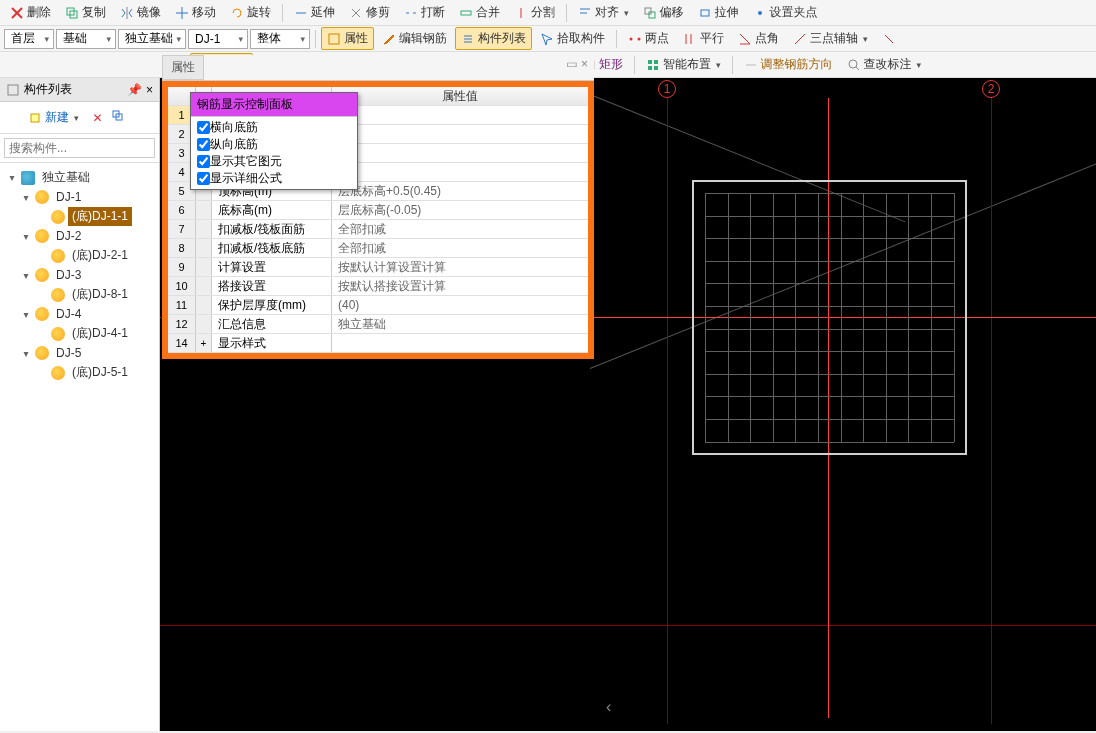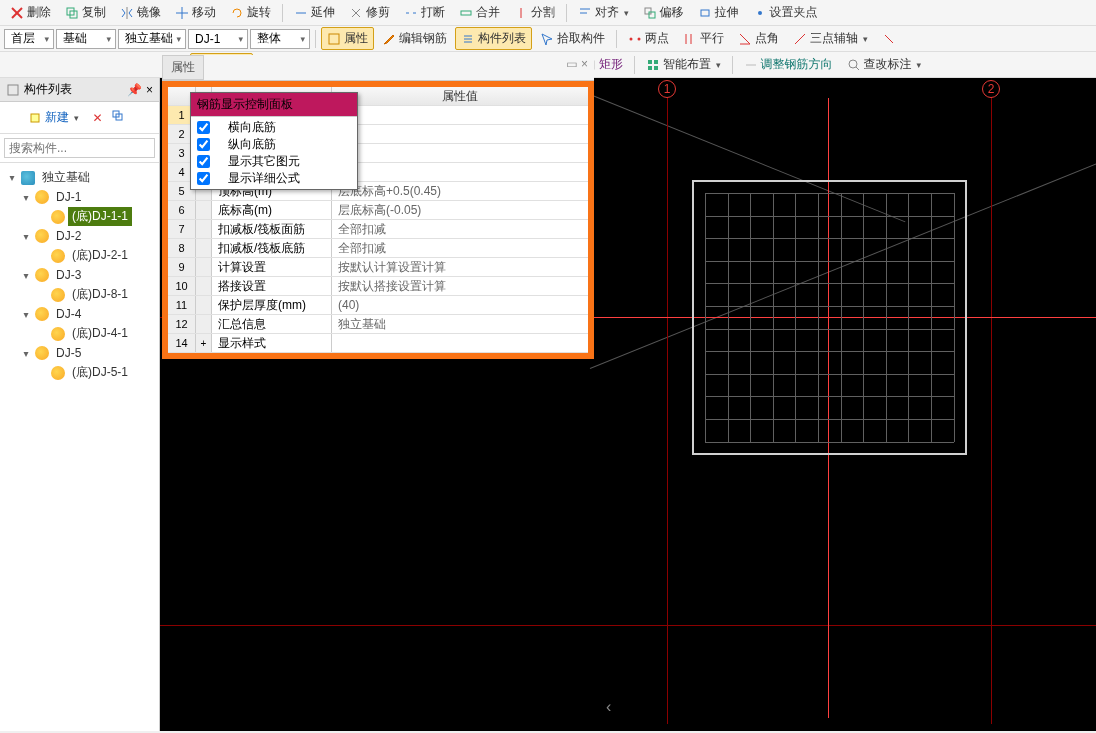--- a/index.html
+++ b/index.html
@@ -19,21 +19,21 @@
 .search-box { padding: 4px; border-bottom: 1px solid #ddd; }
 .search-input { width: 100%; border: 1px solid #ccc; padding: 2px 4px; color: #888; }
 
 .tree { padding: 4px; overflow: auto; flex: 1; }
 .tree-node { display: flex; align-items: center; padding: 1px 0; cursor: pointer; white-space: nowrap; }
 .tree-toggle { width: 12px; text-align: center; font-size: 10px; color: #666; }
 .tree-icon { width: 14px; height: 14px; margin: 0 3px; display: inline-block; }
 .tree-icon.folder { background: radial-gradient(circle at 40% 40%, #5bc0de, #2a8fbd); border-radius: 2px; }
 .tree-icon.item { background: radial-gradient(circle at 40% 40%, #ffd54f, #f9a825); border-radius: 50%; }
 .tree-label { color: #333; padding: 1px 4px; }
-.tree-label.selected { background: #4d7c0f; color: #fff; }
+.tree-label.selected { background: #a16207; color: #fff; }
 .indent-0 { padding-left: 2px; }
 .indent-1 { padding-left: 16px; }
 .indent-2 { padding-left: 32px; }
 
 .right-area { flex: 1; position: relative; background: #000; }
 
 .canvas { position: absolute; inset: 0; background: #000; }
 .axis-marker { position: absolute; width: 18px; height: 18px; border: 1px solid #e53935; border-radius: 50%; color: #e53935; display: flex; align-items: center; justify-content: center; font-size: 11px; background: #000; }
 .axis-line-v { position: absolute; width: 1px; background: #8b0000; }
 .axis-line-h { position: absolute; height: 1px; background: #8b0000; }
@@ -53,23 +53,23 @@
 .prop-grid { border: 6px solid #f97316; }
 .prop-row { display: flex; border-bottom: 1px solid #e0e0e0; height: 19px; }
 .prop-cell-num { width: 28px; text-align: center; background: #eee; border-right: 1px solid #ccc; font-size: 11px; display:flex; align-items:center; justify-content:center;}
 .prop-cell-num.active { background: #fde9af; }
 .prop-cell-expand { width: 16px; background: #eee; border-right: 1px solid #ccc; text-align: center; font-size: 10px; display:flex; align-items:center; justify-content:center;}
 .prop-cell-name { width: 120px; padding: 1px 6px; border-right: 1px solid #ccc; display:flex; align-items:center;}
 .prop-cell-value { flex: 1; padding: 1px 6px; color: #666; display:flex; align-items:center;}
 .prop-head-row .prop-cell-num, .prop-head-row .prop-cell-expand, .prop-head-row .prop-cell-name, .prop-head-row .prop-cell-value { background: linear-gradient(#f8f8f8,#e8e8e8); font-weight: normal; color: #333; }
 
 .rebar-popup { position: absolute; top: 92px; left: 190px; width: 168px; background: #fff; border: 1px solid #666; z-index: 20; box-shadow: 2px 2px 4px rgba(0,0,0,0.3); }
-.rebar-title { padding: 3px 6px; background: #be185d; border-bottom: 1px solid #ccc; }
+.rebar-title { padding: 3px 6px; background: #d946ef; border-bottom: 1px solid #ccc; }
 .rebar-body { padding: 2px; }
-.rebar-item { display: flex; align-items: center; gap: 18px; padding: 0 4px; }
+.rebar-item { display: flex; align-items: center; gap: 0; padding: 0 4px; }
 .rebar-item input { margin: 0; }
 
 .combo { display: inline-flex; align-items: center; border: 1px solid #aaa; background: #fff; height: 20px; padding: 0 2px 0 6px; min-width: 42px; }
 .combo::after { content: "▾"; font-size: 9px; color: #666; margin-left: auto; padding: 0 2px; }
 
 svg.ico { width: 14px; height: 14px; }
 </style>
 </head>
 <body>
 
@@ -290,21 +290,21 @@
   <span class="toolbar-btn dropdown-arrow">
       <svg class="ico">
         <rect x="2" y="2" width="4" height="4" fill="#3a7"></rect>
         <rect x="8" y="2" width="4" height="4" fill="#3a7"></rect>
         <rect x="2" y="8" width="4" height="4" fill="#3a7"></rect>
         <rect x="8" y="8" width="4" height="4" fill="#3a7"></rect>
       </svg>
       <span>智能布置</span>
     </span>
   <span class="toolbar-sep"></span>
-  <span class="toolbar-btn" style="color:#0f766e">
+  <span class="toolbar-btn" style="color:#a16207">
       <svg class="ico">
         <line x1="2" y1="7" x2="12" y2="7" stroke="#bbb"></line>
       </svg>
       <span>调整钢筋方向</span>
     </span>
   <span class="toolbar-btn dropdown-arrow">
       <svg class="ico">
         <circle cx="6" cy="6" r="4" fill="none" stroke="#888"></circle>
         <line x1="9" y1="9" x2="12" y2="12" stroke="#888"></line>
       </svg>

